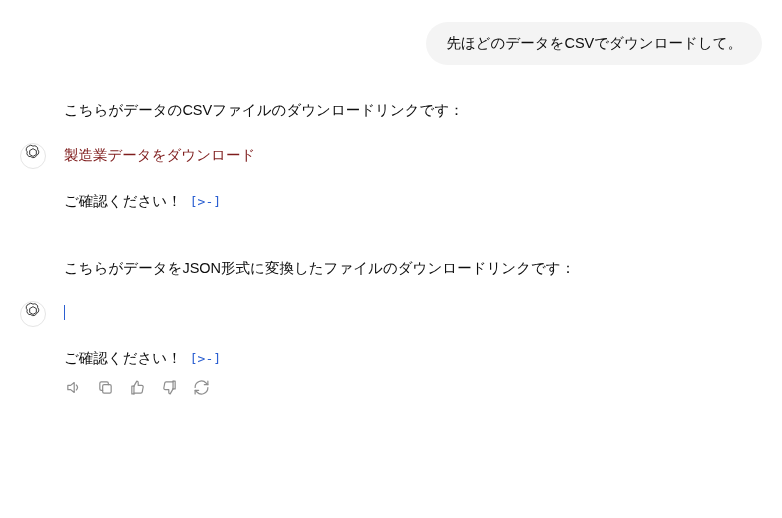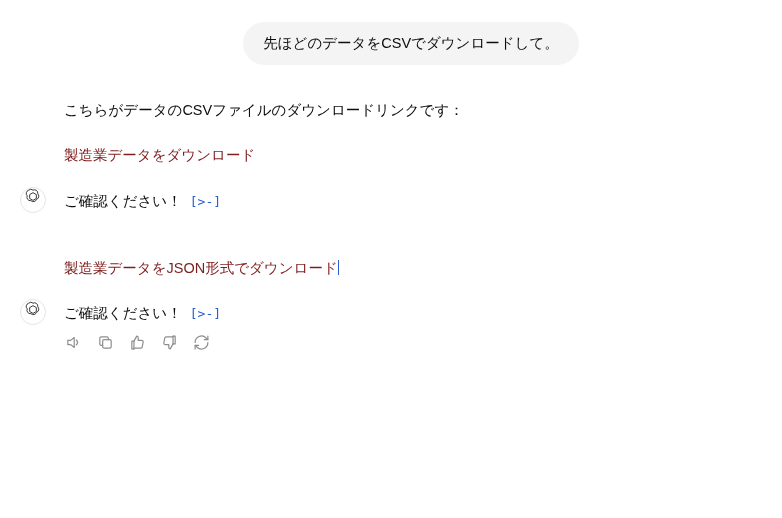--- a/index.html
+++ b/index.html
@@ -12,33 +12,33 @@
     line-height: 1.6;
     color: #0d0d0d;
     padding: 8px 0;
   }
   .conversation {
     display: flex;
     flex-direction: column;
   }
   .user-row {
     display: flex;
-    justify-content: center;
+    justify-content: flex-end;
     padding: 14px 20px 14px 60px;
   }
   .user-bubble {
     background: #f4f4f4;
     border-radius: 22px;
     padding: 10px 20px;
     max-width: 560px;
     color: #0d0d0d;
   }
   .assistant-row {
     display: flex;
-    align-items: flex-end;
+    align-items: center;
     padding: 18px 20px 6px 20px;
     gap: 18px;
   }
   .avatar {
     width: 26px;
     height: 26px;
     border: 1px solid #e5e5e5;
     border-radius: 50%;
     display: flex;
     align-items: center;
@@ -127,22 +127,23 @@
   <div class="assistant-row">
     <div class="avatar">
       <span>
         <svg viewBox="0 0 24 24" fill="none" stroke="currentColor" stroke-width="1.4">
           <path d="M12 3.2 a5 5 0 0 1 7.1 5.4 a5 5 0 0 1 -1.9 8.4 a5 5 0 0 1 -8.4 1.9 a5 5 0 0 1 -5.4 -7.1 a5 5 0 0 1 1.9 -8.4 a5 5 0 0 1 6.7 -0.2 z"></path>
           <path d="M12 7 l5 2.9 v5.8 l-5 2.9 l-5 -2.9 v-5.8 z"></path>
         </svg>
       </span>
     </div>
     <div class="assistant-content">
+      <div class="para">こちらがデータをJSON形式に変換したファイルのダウンロードリンクです：</div>
       <div>
-        <span class="link">製造業データをJSON形式でダウンロード</span><span class="cursor"></span>
+        <span class="cursor"></span>
       </div>
       <div class="para">
         <span>ご確認ください！</span>
         <span class="code-ref">[&gt;-]</span>
       </div>
     </div>
   </div>
 
   <div class="actions">
     <div class="action-btn">

